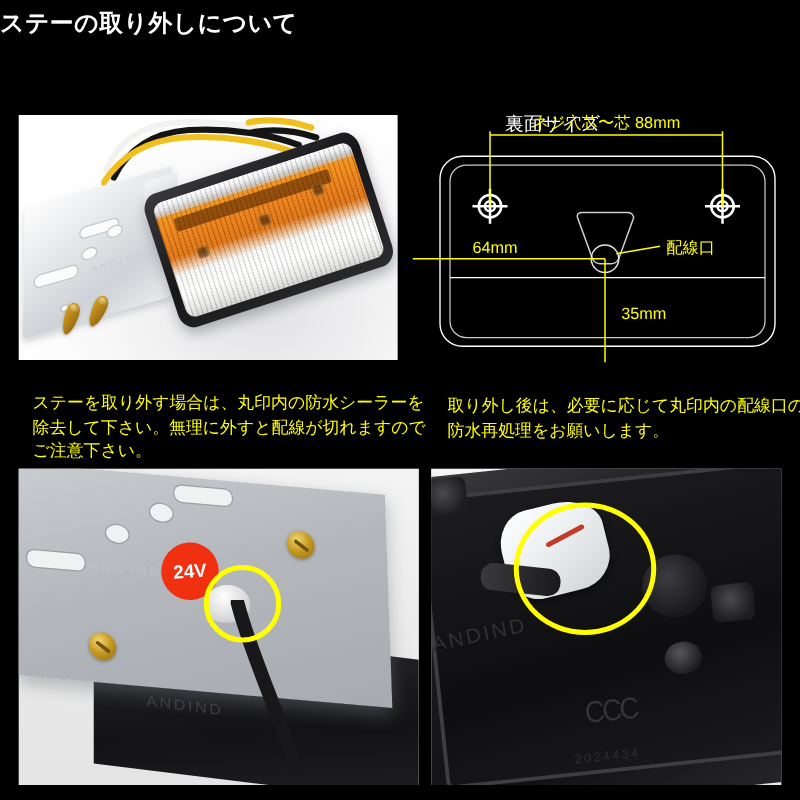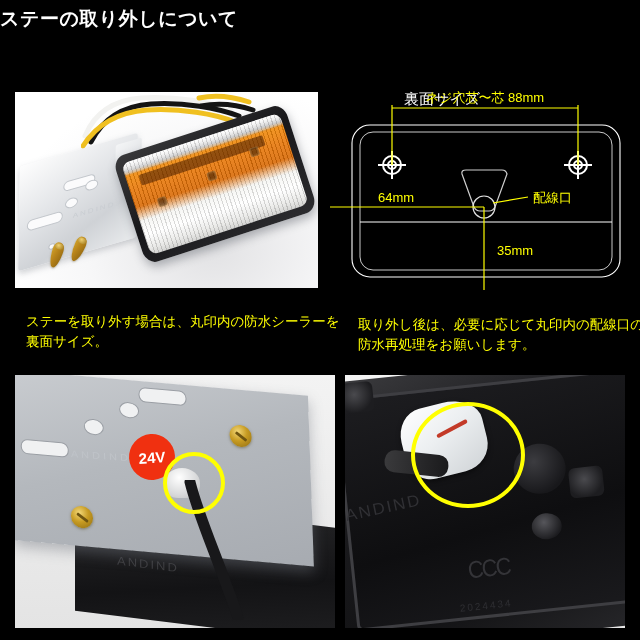--- a/index.html
+++ b/index.html
@@ -424,21 +424,22 @@
     <text x="167" y="170" fill="#ffff00" font-size="13" font-family="Liberation Sans, sans-serif">35mm</text>
 
     <g>
       <line x1="163" y1="118" x2="198" y2="112" stroke="#ffff00" stroke-width="1.2"></line>
     </g>
     <text x="203" y="117" fill="#ffff00" font-size="13" font-family="Liberation Sans, sans-serif">配線口</text>
   </svg>
 
   <div class="caption caption-left">
     <span>ステーを取り外す場合は、丸印内の防水シーラーを</span>
-    <span>裏面サイズ。</span>
+    <span>除去して下さい。無理に外すと配線が切れますので</span>
+    <span>ご注意下さい。</span>
   </div>
 
   <div class="caption caption-right">
     <span>取り外し後は、必要に応じて丸印内の配線口の</span>
     <span>防水再処理をお願いします。</span>
   </div>
 
   <div class="photo photo-botleft">
     <div class="bl-bg"></div>
     <div class="bl-black">

